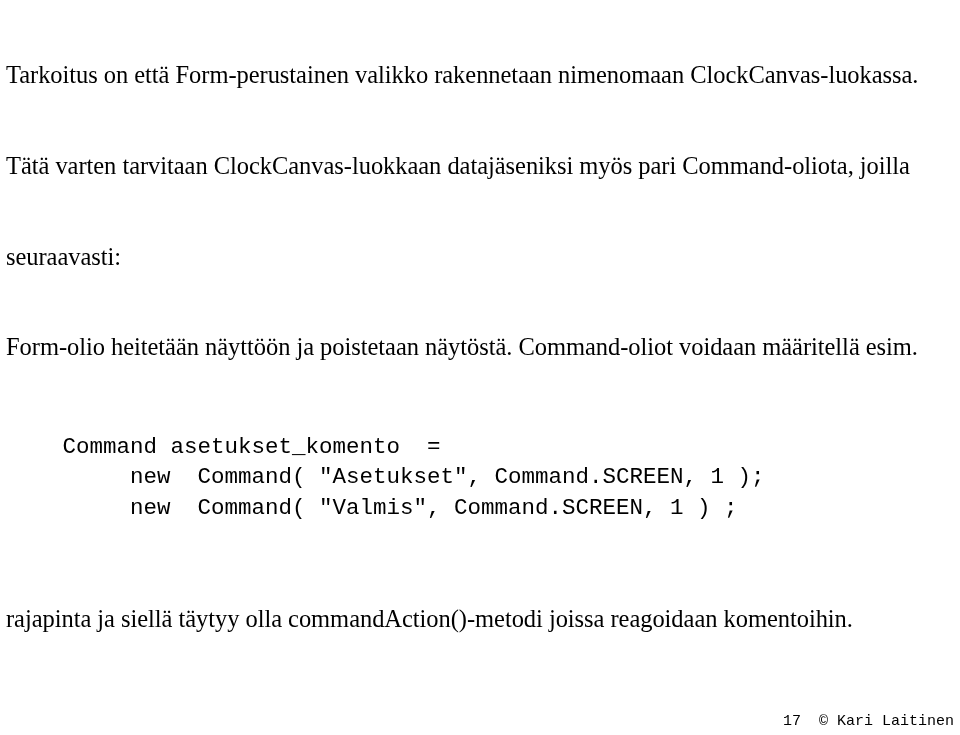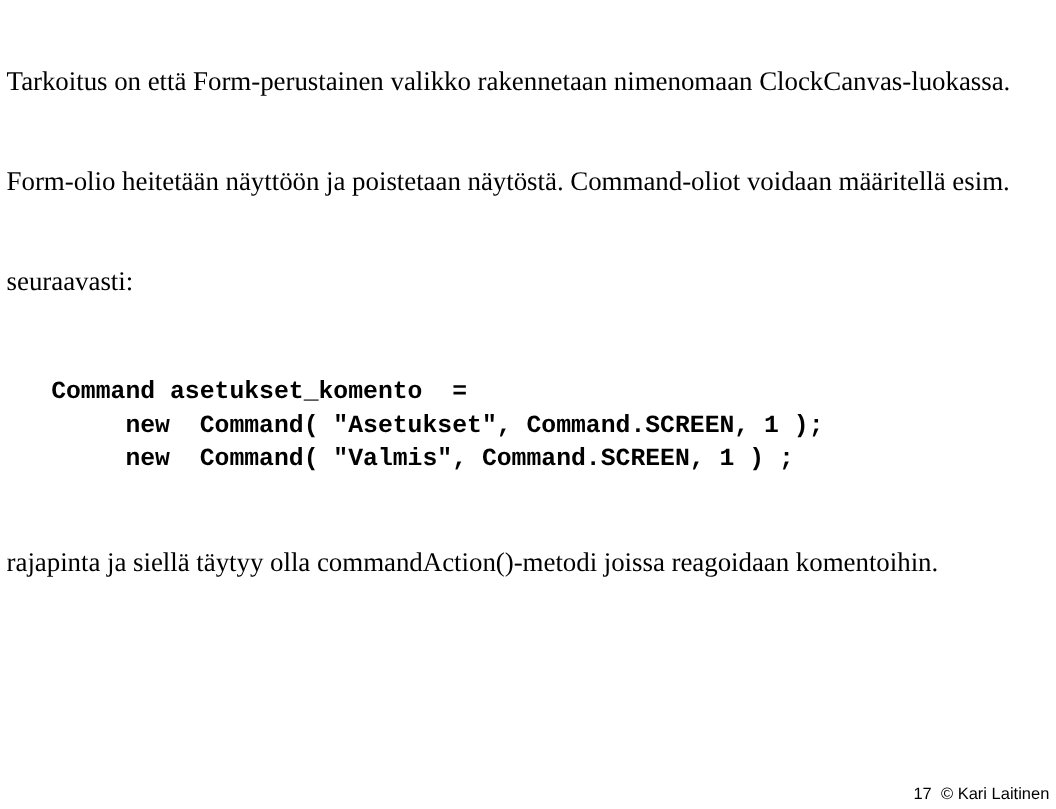--- a/index.html
+++ b/index.html
@@ -28,49 +28,50 @@
   .para {
     font-size: 24.5px;
     line-height: 30.2px;
     margin: 0;
     letter-spacing: -0.05px;
     white-space: pre-wrap;
   }
   .para .ln { display: block; }
   .code {
     font-family: "Liberation Mono", "DejaVu Sans Mono", monospace;
-    font-weight: bold;
+    font-weight: normal;
     font-size: 22.5px;
     line-height: 30.5px;
-    margin: 0;
+    margin: 16px;
     white-space: pre;
     letter-spacing: 0px;
   }
   .code .ln { display: block; }
   .gap-xs { height: 4px; }
   .footer {
     position: absolute;
     right: 6px;
     bottom: 4px;
     font-size: 15px;
     line-height: 18px;
-    font-family: Liberation Sans, sans-serif;
+    font-family: Liberation Mono, monospace;
     white-space: pre;
   }
   .code-block-1 { margin-top: 9px; }
 </style>
 </head>
 <body>
 
 <div class="page">
 
   <p class="para">
     <span class="ln">Tarkoitus on että Form-perustainen valikko rakennetaan nimenomaan ClockCanvas-luokassa.</span>
+    <span class="ln">Tätä varten tarvitaan ClockCanvas-luokkaan datajäseniksi myös pari Command-oliota, joilla</span>
+    <span class="ln">seuraavasti:</span>
     <span class="ln">Form-olio heitetään näyttöön ja poistetaan näytöstä. Command-oliot voidaan määritellä esim.</span>
-    <span class="ln">seuraavasti:</span>
   </p>
 
   <pre class="code code-block-1"><span class="ln">   Command asetukset_komento  =</span><span class="ln">        new  Command( "Asetukset", Command.SCREEN, 1 );</span><span class="ln">        new  Command( "Valmis", Command.SCREEN, 1 ) ;</span></pre>
 
   <div class="gap-xs"></div>
 
   <p class="para">
     <span class="ln">rajapinta ja siellä täytyy olla commandAction()-metodi joissa reagoidaan komentoihin.</span>
   </p>
 

